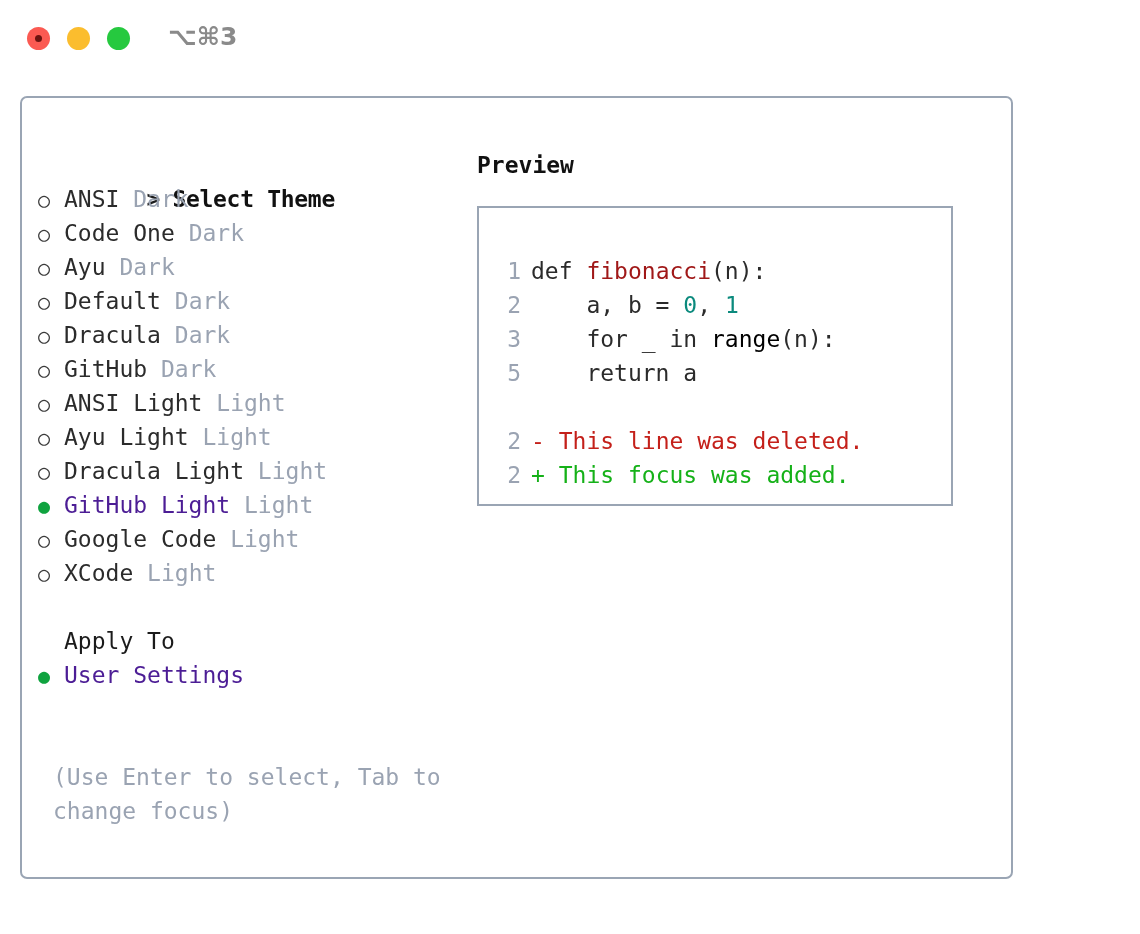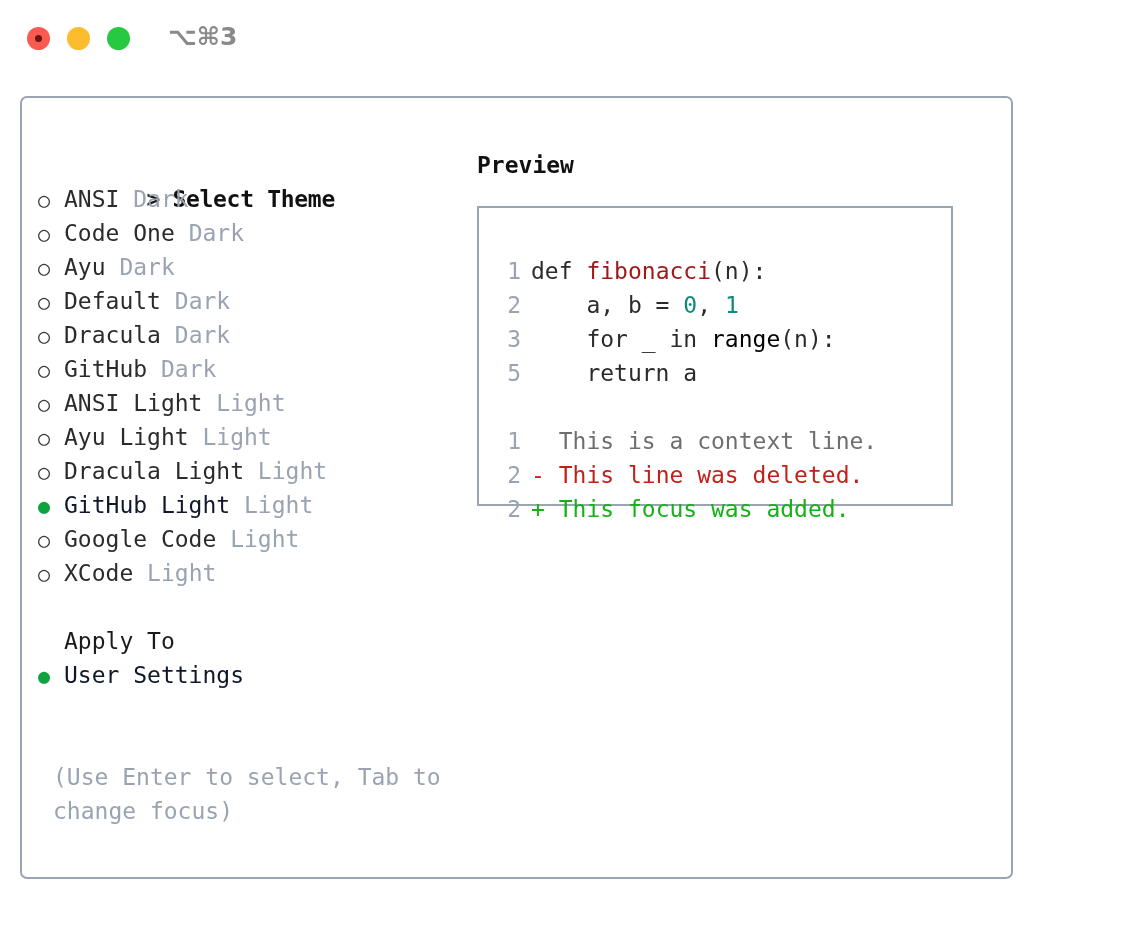--- a/index.html
+++ b/index.html
@@ -99,21 +99,21 @@
   }
   .bullet.marker { font-size: 23px; font-weight: 700; color: #1b1b1b; }
   .bullet.sel { color: #0fa33f; font-size: 20px; }
 
   .header-row {
     font-weight: 700;
     color: #111111;
     letter-spacing: -0.3px;
   }
   .name { color: #2b2b2b; }
-  .name.sel { color: #0f172a; }
+  .name.sel { color: #4c1d95; }
   .kind { color: #9aa3b2; }
 
   .spacer { height: 34px; }
 
   .group-title {
     height: 34px;
     line-height: 34px;
     font-size: 23px;
     color: #1b1b1b;
     white-space: pre;
@@ -233,21 +233,20 @@
       <div id="preview-box">
         <div id="code">
           <div id="code-lines">
               <div class="cline"><span class="ln">1</span><span class="tok-plain">def </span><span class="tok-func">fibonacci</span><span class="tok-plain">(n):</span></div>
               <div class="cline"><span class="ln">2</span><span class="tok-plain">    a, b = </span><span class="tok-num">0</span><span class="tok-plain">, </span><span class="tok-num">1</span></div>
               <div class="cline"><span class="ln">3</span><span class="tok-plain">    for _ in </span><span class="tok-builtin">range</span><span class="tok-plain">(n):</span></div>
               <div class="cline"><span class="ln">5</span><span class="tok-plain">    return a</span></div>
             </div>
           <div class="blankline"></div>
           <div id="diff-lines">
-              <div class="dline"><span class="ln">1</span><span class="d-ctx"> </span><span class="d-ctx"> This is a context line.</span></div>
               <div class="dline"><span class="ln">2</span><span class="d-del">-</span><span class="d-del"> This line was deleted.</span></div>
               <div class="dline"><span class="ln">2</span><span class="d-add">+</span><span class="d-add"> This focus was added.</span></div>
             </div>
         </div>
       </div>
     </div>
 
   </div>
 </div>
 

